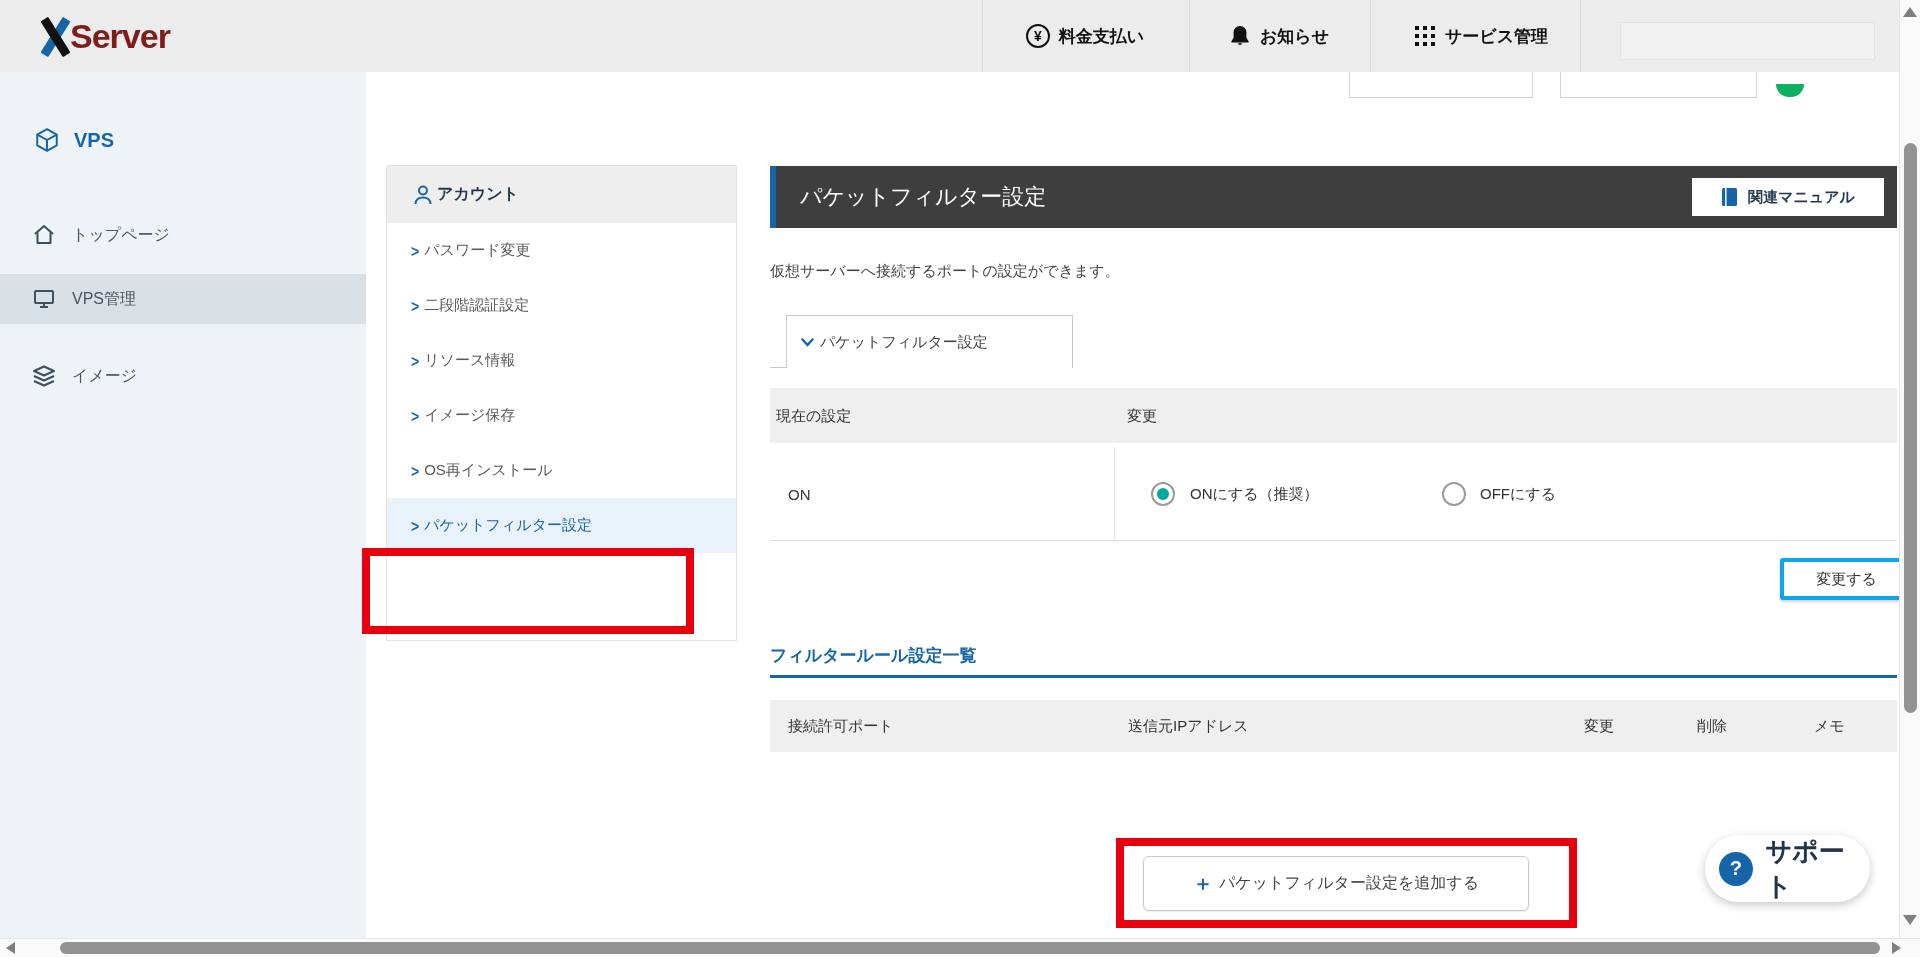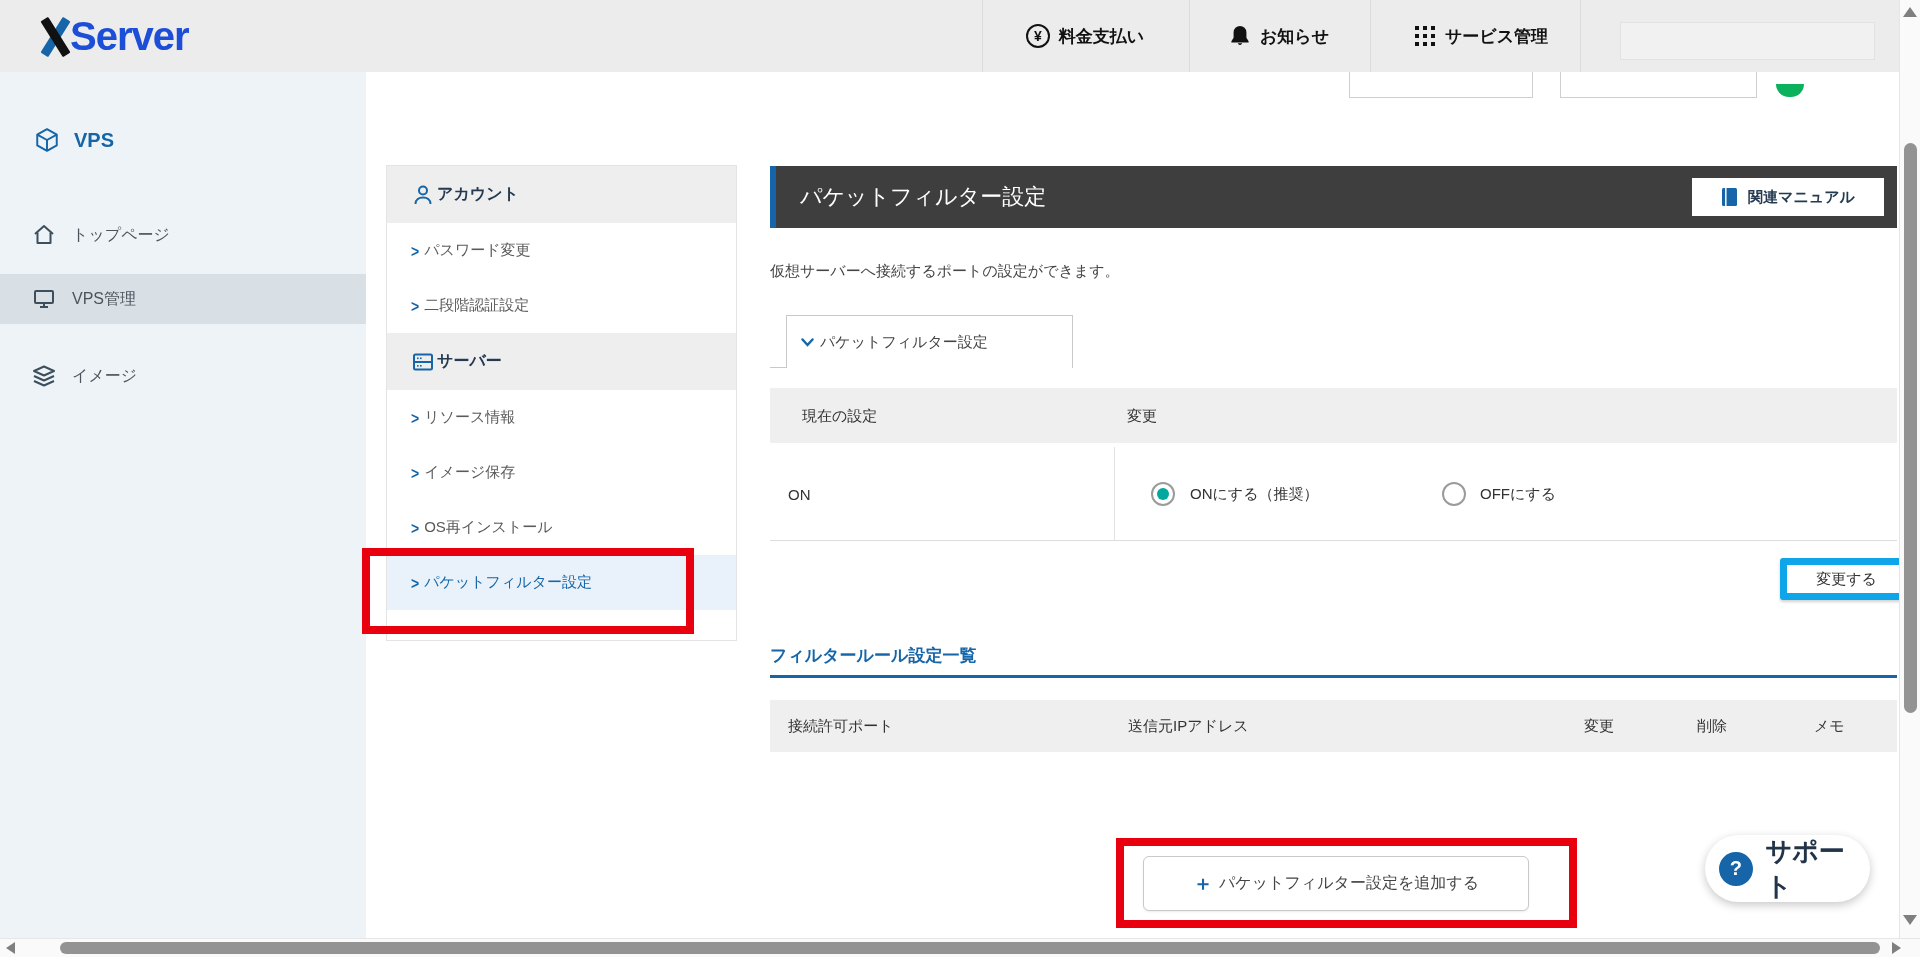--- a/index.html
+++ b/index.html
@@ -7,21 +7,21 @@
               font-family:"Liberation Sans","DejaVu Sans",sans-serif; }
   #page { position:relative; width:1920px; height:957px; background:#fff; }
 
   
   #header { position:absolute; left:0; top:0; width:1920px; height:72px; background:#ececec; z-index:20; }
   .logo { position:absolute; left:38px; top:12px; height:48px; display:flex; align-items:center; }
   .logo-x { position:relative; width:34px; height:40px; }
   .logo-x .bar { position:absolute; left:13px; top:0px; width:9px; height:42px; border-radius:1px; }
   .logo-x .bar.blue { background:#1565a8; transform:rotate(32deg); }
   .logo-x .bar.black { background:#111; transform:rotate(-32deg); }
-  .logo-rest { font-size:40px; font-weight:800; color:#1d4ed8; letter-spacing:-1px; margin-left:-2px; }
+  .logo-rest { font-size:34px; font-weight:800; color:#7f1d1d; letter-spacing:-1px; margin-left:-2px; }
   .hdr-div { position:absolute; top:0; width:1px; height:72px; background:#dcdcdc; }
   .hdr-btn { position:absolute; top:0; height:72px; display:flex; align-items:center; justify-content:center;
              gap:9px; font-size:17px; font-weight:bold; color:#111; cursor:pointer; }
   .yen-circle { width:24px; height:24px; border:2px solid #111; border-radius:50%;
                 display:flex; align-items:center; justify-content:center; font-size:14px; font-weight:bold; color:#111; }
   .hdr-ghost { position:absolute; left:1620px; top:22px; width:255px; height:38px;
                background:#f1f1f1; border:1px solid #e2e2e2; }
 
   
   .cut-box { position:absolute; height:40px; top:58px; background:#fff; border:1px solid #cfcfcf; z-index:5; }
@@ -77,21 +77,21 @@
   #settings-head { height:55px; }
   #settings-body { top:4px; height:94px; }
   .vdiv { position:absolute; left:344px; top:0; width:1px; height:100%; background:#e2e2e2; }
 
   .radio { position:absolute; top:50%; transform:translateY(-50%); width:24px; height:24px; border:2px solid #9b9b9b;
            border-radius:50%; background:#fff; cursor:pointer; }
   .radio.sel::after { content:""; position:absolute; left:4px; top:4px; width:12px; height:12px;
                       border-radius:50%; background:#00a89d; }
 
   .change-btn { position:absolute; left:1780px; top:558px; width:133px; height:42px; background:#fff;
-                border:7px solid #0ea5e9; border-radius:3px; box-shadow:0 2px 3px rgba(0,0,0,.18);
+                border:4px solid #0ea5e9; border-radius:3px; box-shadow:0 2px 3px rgba(0,0,0,.18);
                 display:flex; align-items:center; justify-content:center; font-size:15px; color:#333;
                 cursor:pointer; z-index:6; }
 
   .rules-heading { position:absolute; left:770px; top:644px; font-size:17px; font-weight:bold; color:#1565a8; z-index:6; }
   .rules-underline { position:absolute; left:770px; top:675px; width:1127px; height:3px; background:#1565a8; z-index:6; }
 
   #rules-table { top:700px; }
   #rules-head { height:52px; }
   #rules-body { height:66px; }
 
@@ -235,33 +235,20 @@
     </div>
     <div class="menu-item">
       <span class="chev">&gt;</span>
       <span>パスワード変更</span>
     </div>
     <div class="menu-item">
       <span class="chev">&gt;</span>
       <span>二段階認証設定</span>
     </div>
 
-    <div class="menu-head">
-      <span class="ic">
-        <svg width="24" height="24" viewBox="0 0 24 24" fill="none" stroke="#1565a8" stroke-width="2">
-          <rect x="3" y="4.5" width="18" height="15" rx="1.5"></rect>
-          <path d="M3 12 H21"></path>
-          <rect x="6" y="7.5" width="1.6" height="1.6" fill="#1565a8" stroke="none"></rect>
-          <rect x="9" y="7.5" width="1.6" height="1.6" fill="#1565a8" stroke="none"></rect>
-          <rect x="6" y="15" width="1.6" height="1.6" fill="#1565a8" stroke="none"></rect>
-          <rect x="9" y="15" width="1.6" height="1.6" fill="#1565a8" stroke="none"></rect>
-        </svg>
-      </span>
-      <span class="lbl">サーバー</span>
-    </div>
     <div class="menu-item">
       <span class="chev">&gt;</span>
       <span>リソース情報</span>
     </div>
     <div class="menu-item">
       <span class="chev">&gt;</span>
       <span>イメージ保存</span>
     </div>
     <div class="menu-item">
       <span class="chev">&gt;</span>
@@ -296,21 +283,21 @@
       <svg width="13" height="9" viewBox="0 0 13 9" fill="none" stroke="#1565a8" stroke-width="2.4" stroke-linecap="round">
         <path d="M1.5 1.5 L6.5 7 L11.5 1.5"></path>
       </svg>
     </span>
     <span>パケットフィルター設定</span>
   </div>
   <div class="tab-baseline"></div>
 
   <div id="settings-table" class="tbl">
     <div id="settings-head" class="tbl-head">
-      <span class="cell" style="left:32px;">現在の設定</span>
+      <span class="cell" style="left:6px;">現在の設定</span>
       <span class="cell" style="left:357px;">変更</span>
     </div>
     <div id="settings-body" class="tbl-body">
       <div class="vdiv"></div>
       <span class="cell" style="left:18px;">ON</span>
       <span class="radio sel" style="left:381px;"></span>
       <span class="cell" style="left:420px;">ONにする（推奨）</span>
       <span class="radio" style="left:672px;"></span>
       <span class="cell" style="left:710px;">OFFにする</span>
     </div>

